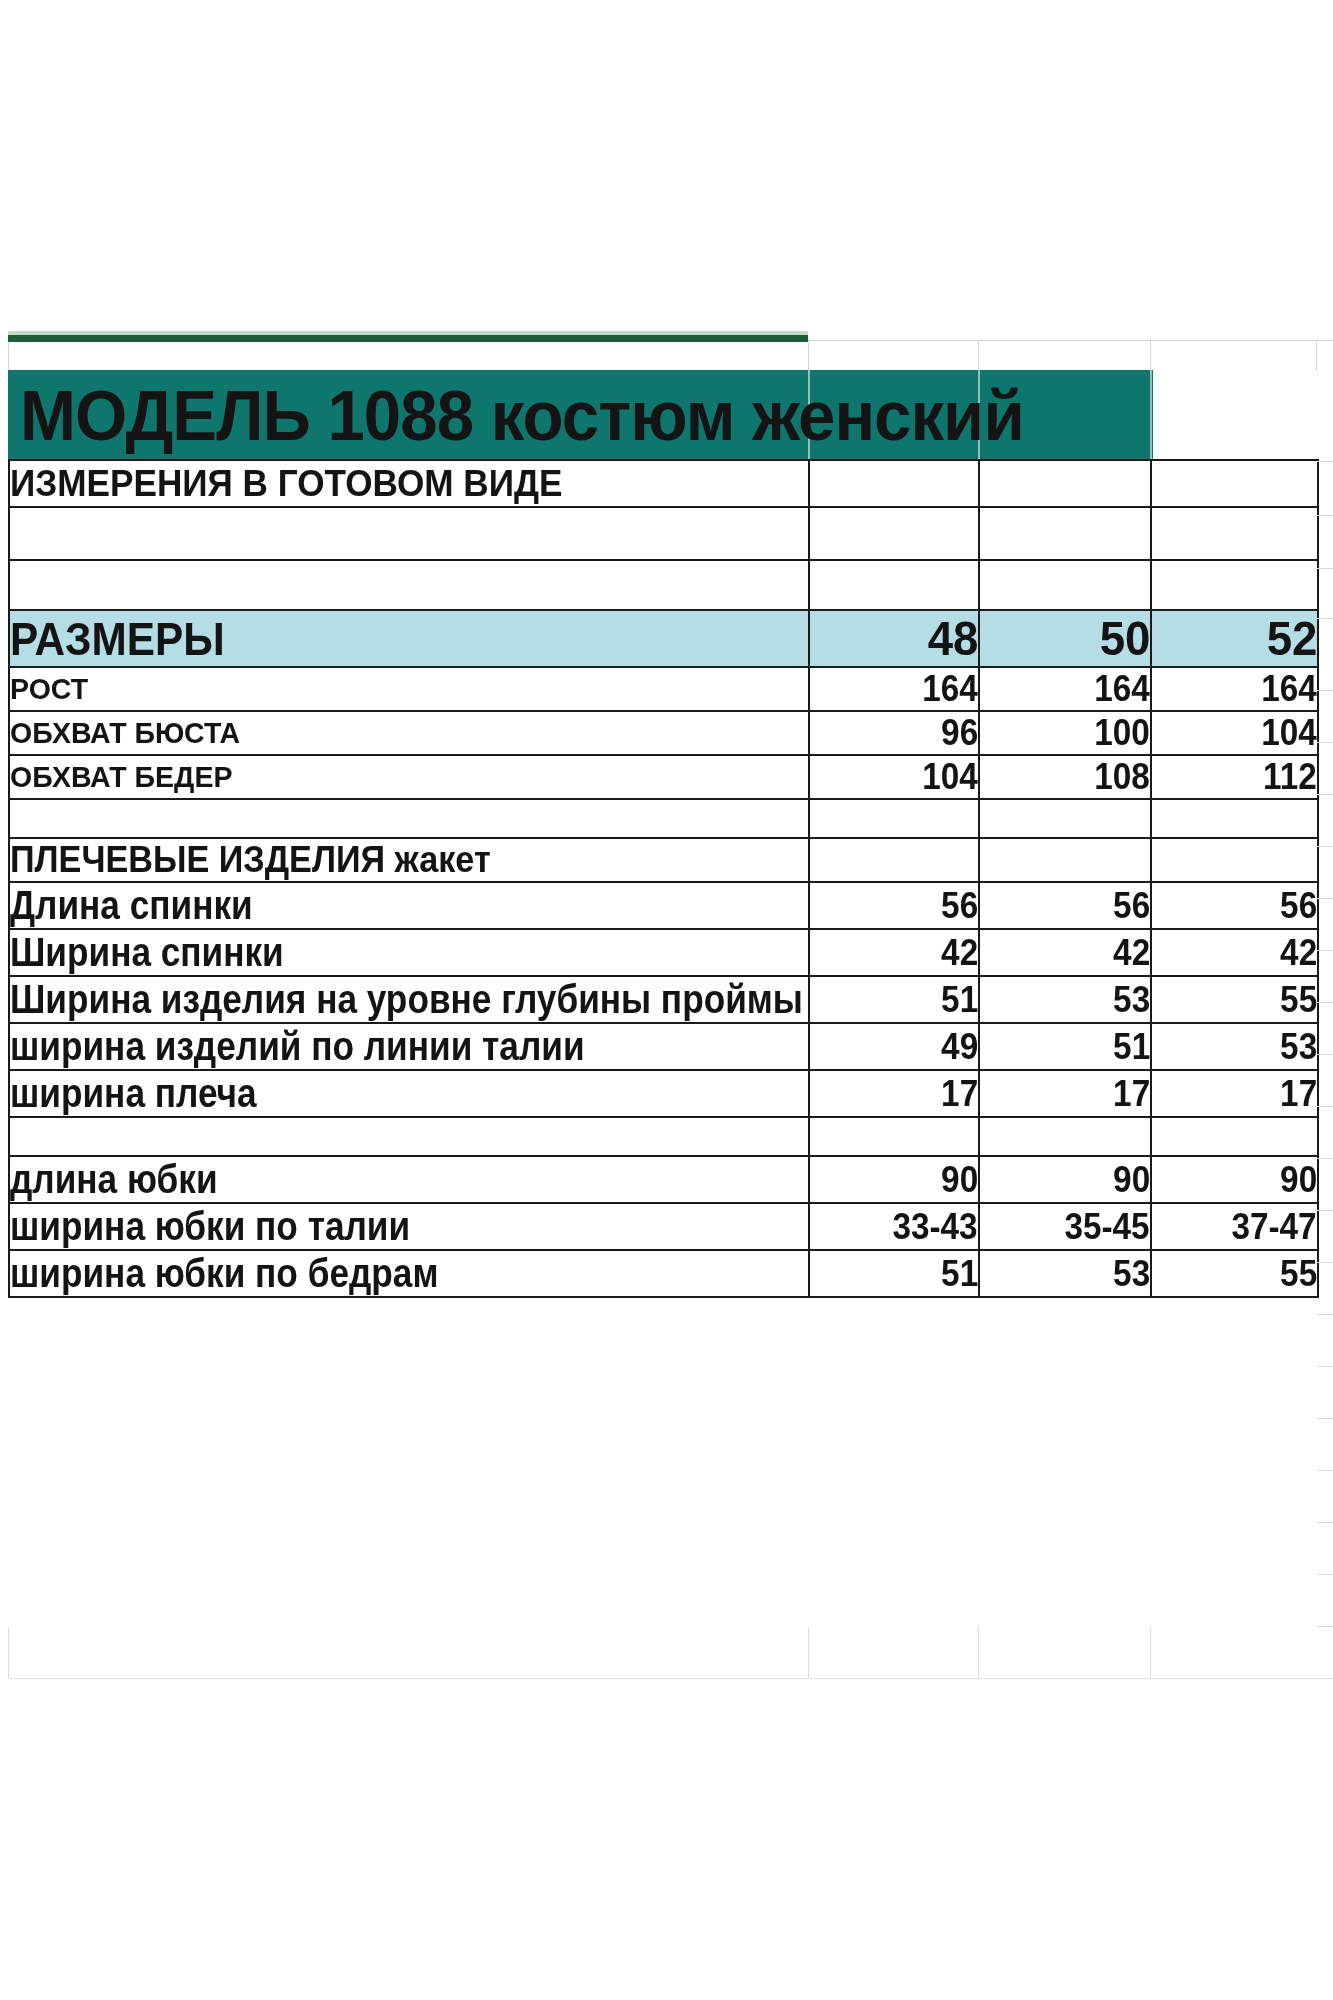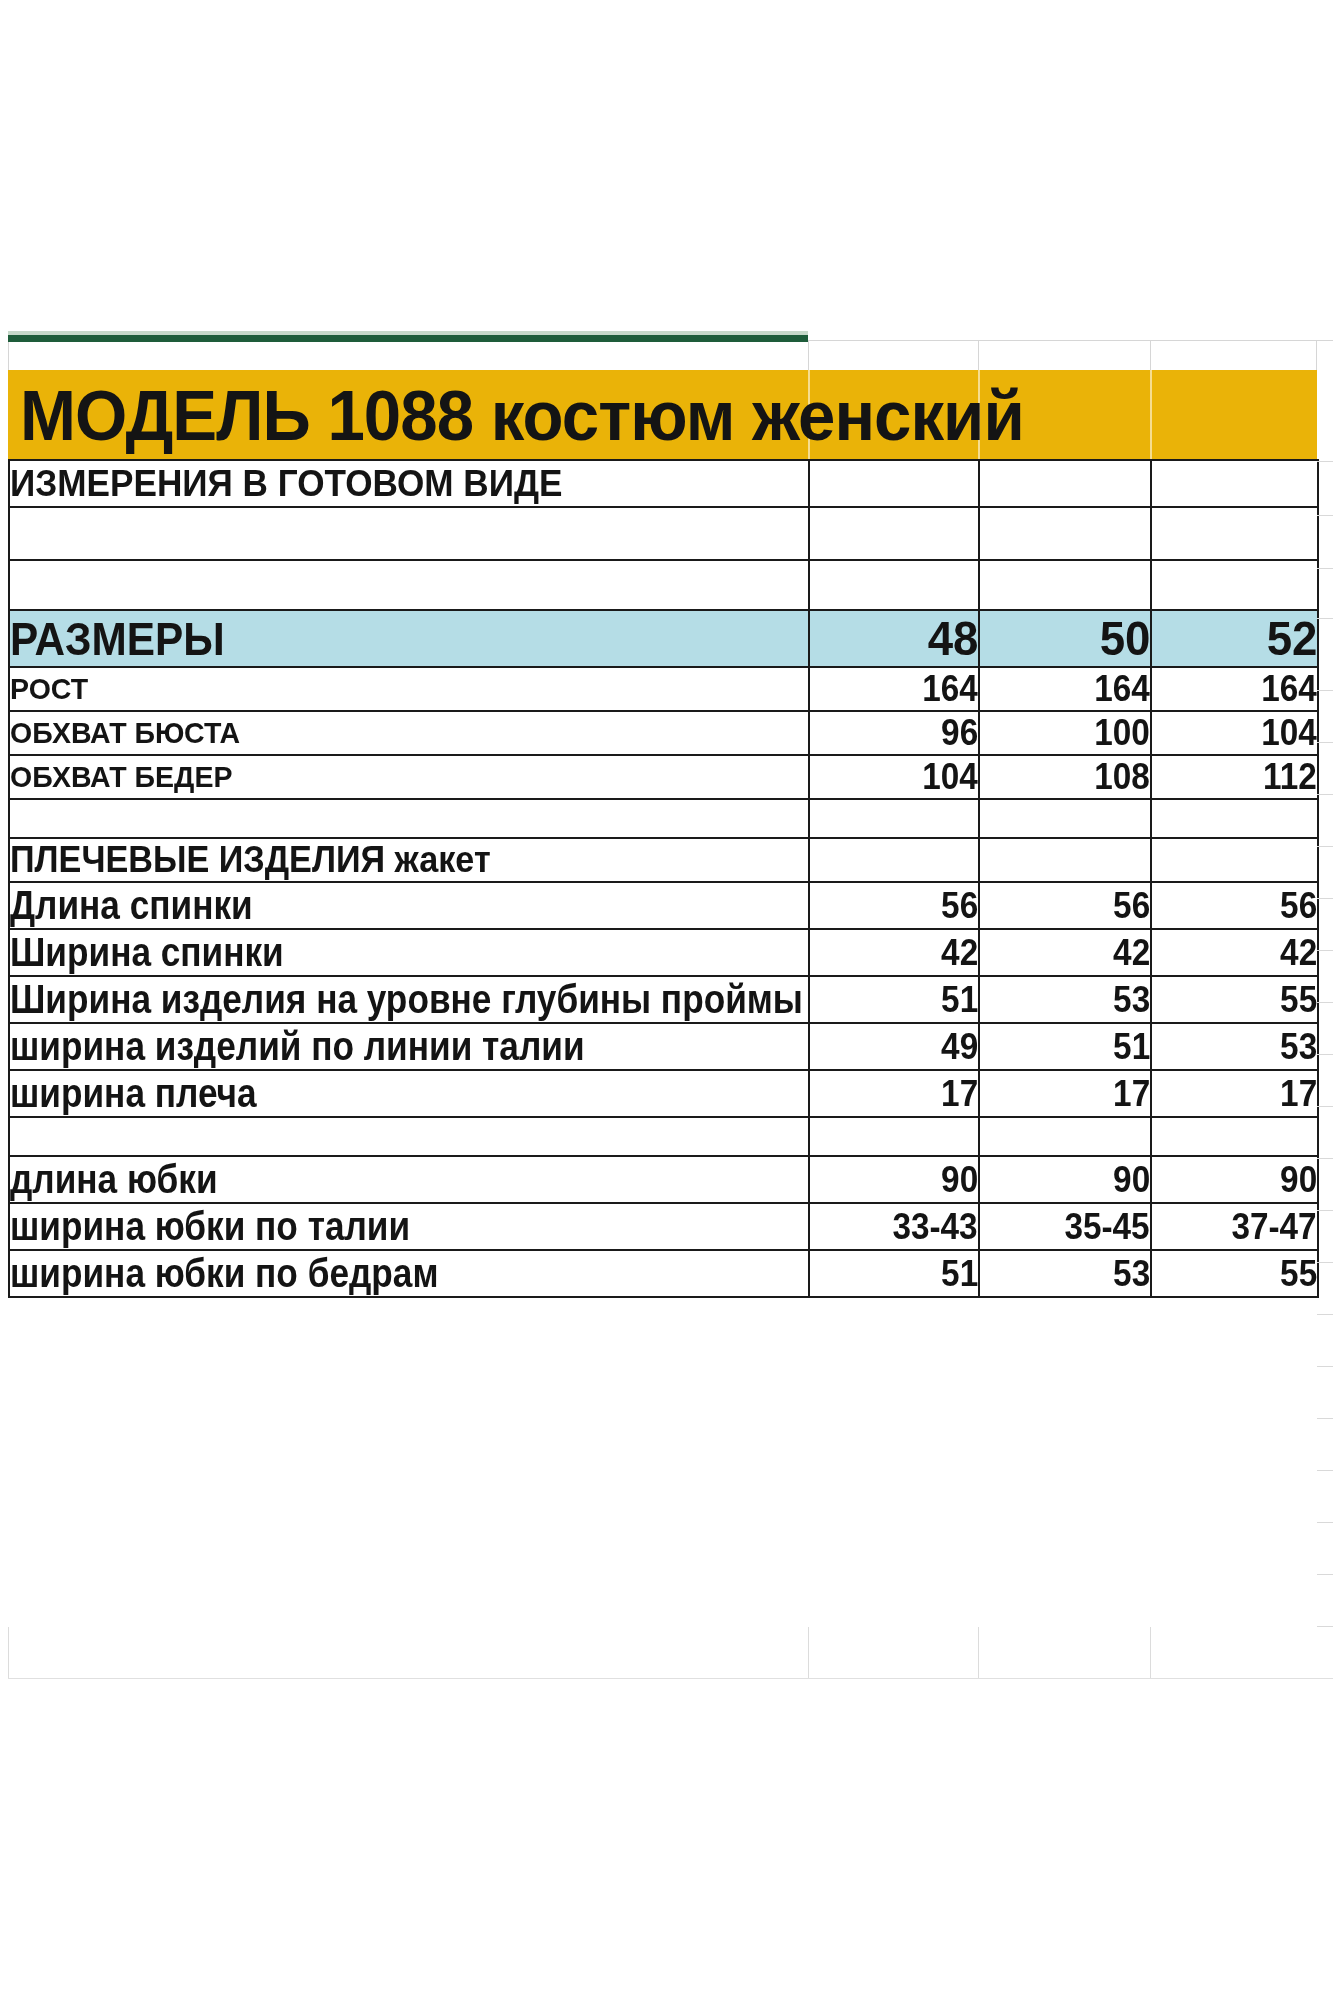--- a/index.html
+++ b/index.html
@@ -20,22 +20,23 @@
 
   
   .gridline{background:#d6d6d6;}
   #hgrid-top{left:808px;top:340px;width:525px;height:1px;}
   .vgrid{top:341px;height:30px;width:1px;}
   #vg1{left:808px;} #vg2{left:978px;} #vg3{left:1150px;} #vg4{left:1316px;}
   #vgl{left:8px;top:342px;height:28px;width:1px;}
 
   
   #title-band{
-    left:8px;top:370px;width:1309px;height:89px;
-    background:#eab308;
+    left:8px;top:370px;width:1107px;height:89px;
+    background:#0f766e;
+    padding-left:38px;
   }
   #title-band .cellsep{position:absolute;top:0;width:2px;height:100%;background:rgba(255,255,255,.55);}
   #sep1{left:800px;} #sep2{left:970px;} #sep3{left:1142px;}
   #page-title{
     position:absolute;left:12px;top:0;height:89px;line-height:92px;
     font-size:70px;white-space:nowrap;
     display:inline-block;transform:scaleX(.96);transform-origin:0 50%;
     letter-spacing:-1px;
   }
 

